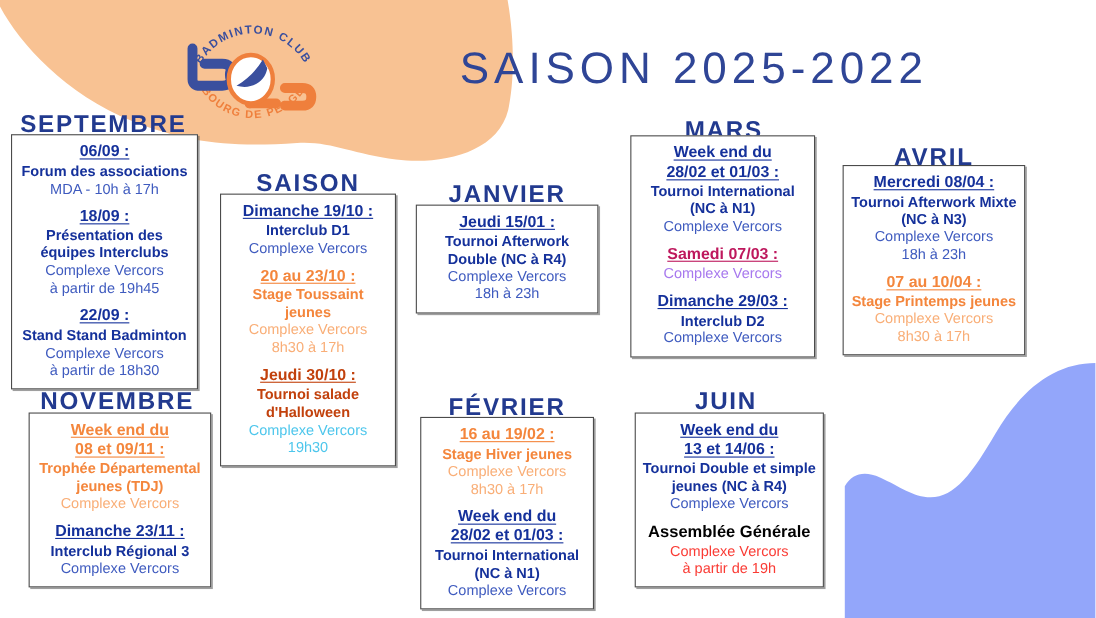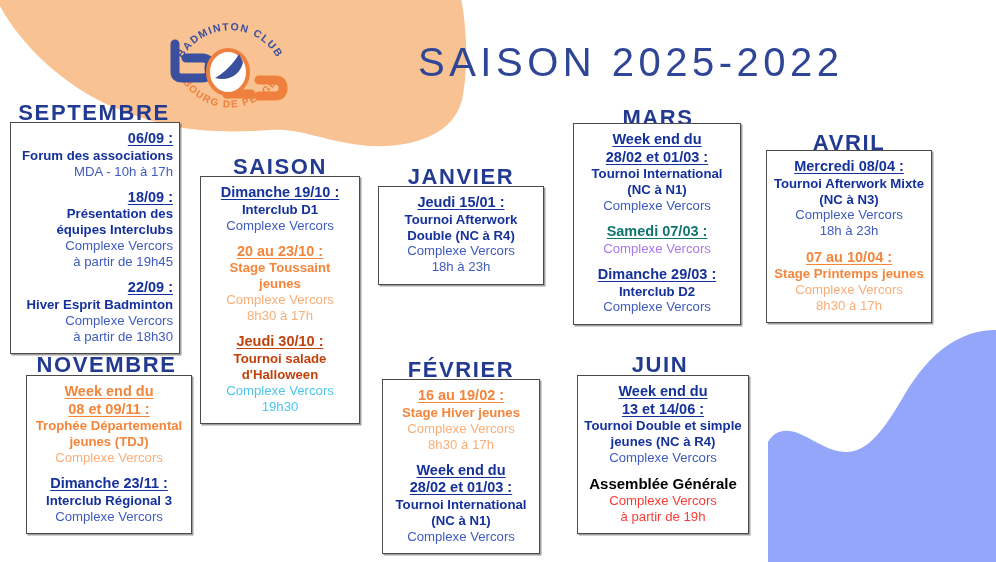--- a/index.html
+++ b/index.html
@@ -74,21 +74,21 @@
     line-height:1.22;
     display:block;
   }
   
   .c-navy  .ev-date, .c-navy  .ev-title { color:#15319b; }
   .c-navy  .ev-sub   { color:#3f5bbf; }
   .c-orange .ev-date, .c-orange .ev-title { color:#f4863c; }
   .c-orange .ev-sub  { color:#f9ae77; }
   .c-cyan  .ev-date, .c-cyan  .ev-title { color:#c2410c; }
   .c-cyan  .ev-sub   { color:#4dc6ec; }
-  .c-purple .ev-date, .c-purple .ev-title { color:#0f766e; }
+  .c-purple .ev-date, .c-purple .ev-title { color:#be185d; }
   .c-purple .ev-sub  { color:#a778ee; }
   .c-red   .ev-date, .c-red   .ev-title { color:#000000; }
   .c-red   .ev-sub   { color:#fa3b34; }
   .c-red .ev-title { font-size:15px; }
 </style>
 </head>
 <body>
 
 <div id="poster">
 
@@ -132,35 +132,35 @@
       <ellipse cx="73" cy="74" rx="20" ry="22" fill="#ffffff"></ellipse>
       <ellipse cx="73" cy="74" rx="20" ry="22" fill="none" stroke-width="4" stroke="#ef7f3c"></ellipse>
       <path d="M84,56 C78,66 70,74 60,80 C74,84 86,76 88,64 Z" fill="#3a4f9e"></path>
     </g>
   </svg>
 
   <div id="season-title">SAISON 2025-2022</div>
 
   <div id="months-root">
       <div class="month-label" style="left: 14px; top: 100px; width: 160px;">SEPTEMBRE</div>
-      <div class="month-box c-navy" style="left: 10px; top: 122px; width: 170px; text-align: right;">
+      <div class="month-box c-navy" style="left: 10px; top: 122px; width: 170px;">
         <div class="event c-navy">
           <span class="ev-date">06/09 :</span>
           <span class="ev-title">Forum des associations</span>
           <span class="ev-sub">MDA - 10h à 17h</span>
         </div>
         <div class="event c-navy">
           <span class="ev-date">18/09 :</span>
           <span class="ev-title">Présentation des<br>équipes Interclubs</span>
           <span class="ev-sub">Complexe Vercors</span>
           <span class="ev-sub">à partir de 19h45</span>
         </div>
         <div class="event c-navy">
           <span class="ev-date">22/09 :</span>
-          <span class="ev-title">Hiver Esprit Badminton</span>
+          <span class="ev-title">Stand Stand Badminton</span>
           <span class="ev-sub">Complexe Vercors</span>
           <span class="ev-sub">à partir de 18h30</span>
         </div>
       </div>
       <div class="month-label" style="left: 200px; top: 154px; width: 160px;">SAISON</div>
       <div class="month-box " style="left: 200px; top: 176px; width: 160px;">
         <div class="event c-navy">
           <span class="ev-date">Dimanche 19/10 :</span>
           <span class="ev-title">Interclub D1</span>
           <span class="ev-sub">Complexe Vercors</span>

